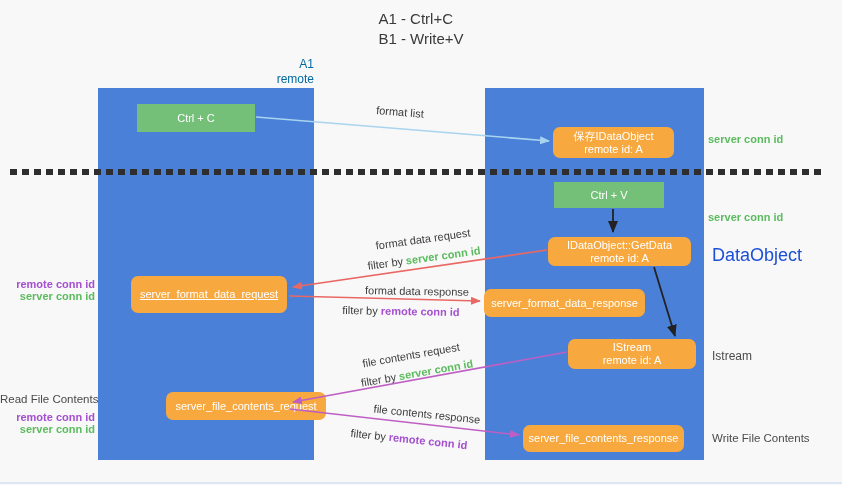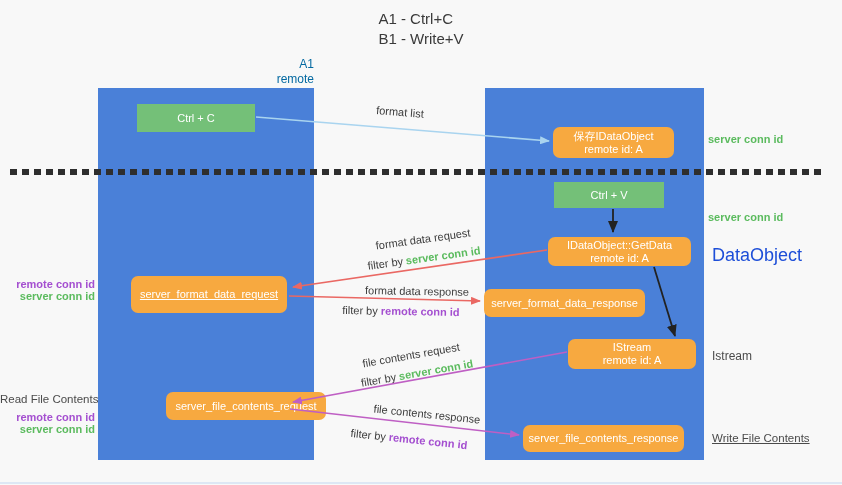--- a/index.html
+++ b/index.html
@@ -99,21 +99,21 @@
   </div>
 
   <div class="abs node orange" style="left:523px;top:425px;width:161px;height:27px;">
     <div>server_file_contents_response</div>
   </div>
 
   <div class="abs lbl green-t" style="left:708px;top:133px;">server conn id</div>
   <div class="abs lbl green-t" style="left:708px;top:211px;">server conn id</div>
   <div class="abs lbl" style="left:712px;top:245px;font-size:18px;color:#1d4ed8;">DataObject</div>
   <div class="abs lbl" style="left:712px;top:349px;font-size:12px;color:#4a4a4a;">Istream</div>
-  <div class="abs lbl" style="left:712px;top:432px;font-size:11.5px;color:#4a4a4a;text-decoration:underline;">Write File Contents</div>
+  <div class="abs lbl" style="left:712px;top:432px;font-size:11.5px;color:#4a4a4a;">Write File Contents</div>
 
   <div class="abs lbl purple-t right-align" style="left:0;top:278px;width:95px;">remote conn id</div>
   <div class="abs lbl green-t right-align" style="left:0;top:290px;width:95px;">server conn id</div>
 
   <div class="abs lbl right-align" style="left:0;top:393px;width:95px;font-size:11.5px;color:#4a4a4a;">Read File Contents</div>
   <div class="abs lbl purple-t right-align" style="left:0;top:411px;width:95px;">remote conn id</div>
   <div class="abs lbl green-t right-align" style="left:0;top:423px;width:95px;">server conn id</div>
 
   <div class="abs lbl rot" style="left:400px;top:112px;transform:translate(-50%,-50%) rotate(4.5deg);">format list</div>
 

